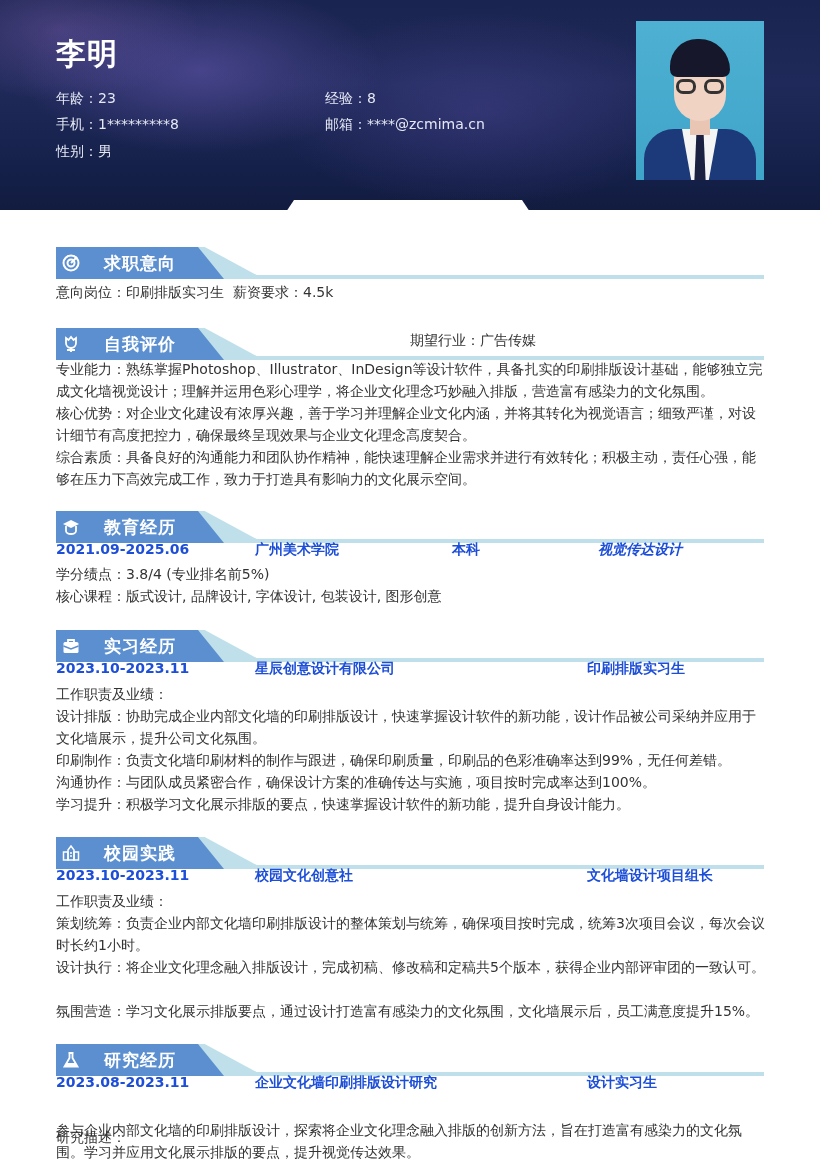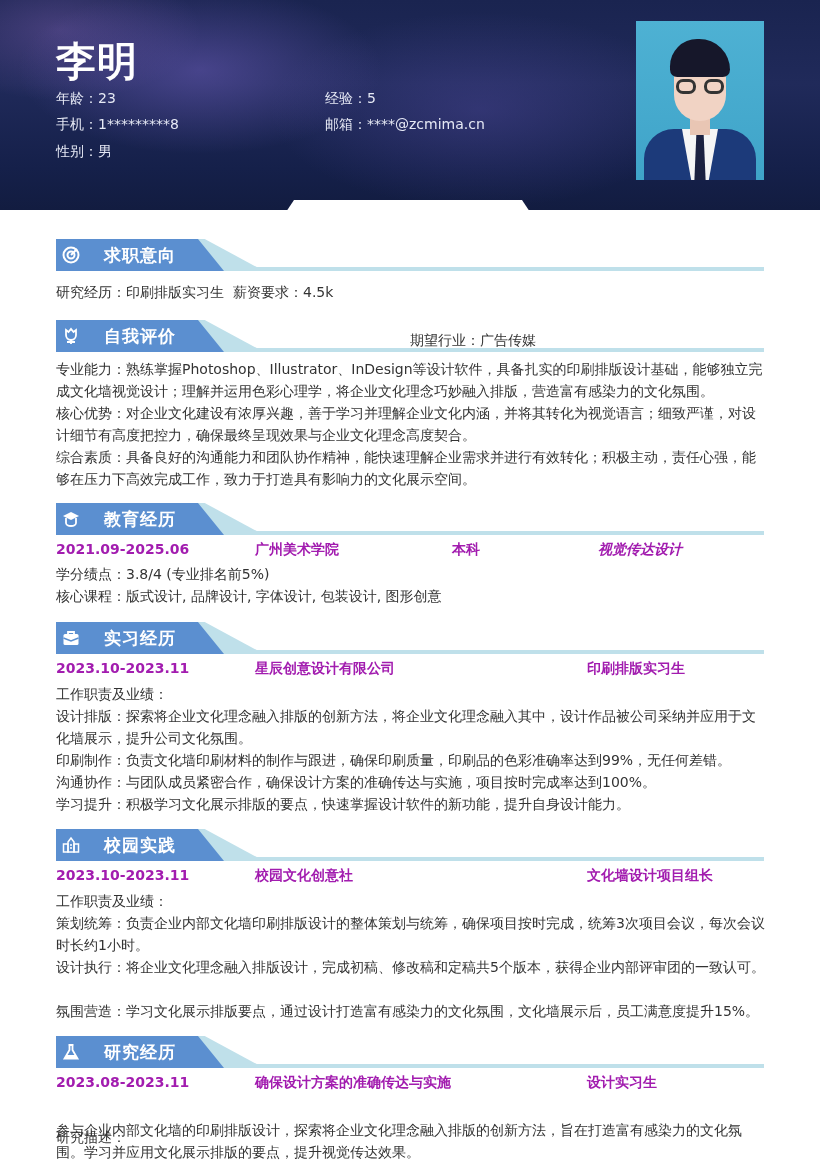--- a/index.html
+++ b/index.html
@@ -35,21 +35,21 @@
     background-position: 31px 17px;
     opacity: 0.6;
   }
   .notch {
     position: absolute; left: 286px; top: 200px; width: 244px; height: 12px;
     background: #ffffff;
     clip-path: polygon(8px 0, 236px 0, 244px 12px, 0 12px);
   }
   .name {
     position: absolute; left: 56px; top: 34px;
-    font-size: 40px; font-weight: bold; color: #ffffff; letter-spacing: 1px;
+    font-size: 30px; font-weight: bold; color: #ffffff; letter-spacing: 1px;
   }
   .info {
     position: absolute; font-size: 14px; color: #e6e9f5;
   }
   .photo {
     position: absolute; left: 636px; top: 21px; width: 128px; height: 159px;
     background: linear-gradient(180deg, #4eb1d3 0%, #3fa4c9 100%);
     overflow: hidden;
   }
   .photo .hair { position: absolute; left: 34px; top: 18px; width: 60px; height: 38px; background: #16172a; border-radius: 30px 34px 8px 8px; }
@@ -57,53 +57,53 @@
   .photo .glasses { position: absolute; left: 40px; top: 58px; width: 48px; height: 16px; }
   .photo .glasses i { position: absolute; top: 0; width: 20px; height: 15px; border: 3px solid #333; border-radius: 7px; }
   .photo .glasses i:first-child { left: 0; } .photo .glasses i:last-child { right: 0; }
   .photo .neck { position: absolute; left: 54px; top: 96px; width: 20px; height: 18px; background: #e9c6b4; }
   .photo .suit { position: absolute; left: 8px; top: 108px; width: 112px; height: 60px; background: #1c3a7a; border-radius: 30px 30px 0 0; }
   .photo .shirt { position: absolute; left: 46px; top: 108px; width: 36px; height: 60px; background: #f5f5f5; clip-path: polygon(0 0, 100% 0, 70% 100%, 30% 100%); }
   .photo .tie { position: absolute; left: 58px; top: 112px; width: 12px; height: 56px; background: #1b2140; clip-path: polygon(20% 0, 80% 0, 100% 100%, 0 100%); }
 
   
   .section-head {
-    position: absolute; left: 56px; width: 708px; height: 32px;
+    position: absolute; left: 56px; width: 708px; height: 32px; margin-top: 8px;
   }
   .section-head .line { position: absolute; left: 0; right: 0; bottom: 0; height: 4px; background: #bfe0ea; }
   .section-head .band {
     position: absolute; left: 132px; top: 0; width: 76px; height: 32px;
     background: #bfe0ea;
     clip-path: polygon(0 0, 22% 0, 100% 100%, 0 100%);
   }
   .section-head .block {
     position: absolute; left: 0; top: 0; width: 168px; height: 32px;
     background: #5b8fd0;
     clip-path: polygon(0 0, 142px 0, 168px 32px, 0 32px);
   }
   .section-head .icon {
     position: absolute; left: 6px; top: 7px; width: 18px; height: 18px;
   }
   .section-head .title {
     position: absolute; left: 48px; top: 5px; font-size: 17px; font-weight: bold; color: #ffffff; letter-spacing: 1px;
   }
 
   .text { position: absolute; left: 56px; width: 710px; font-size: 14px; line-height: 22px; color: #333; }
-  .row { position: absolute; left: 56px; width: 710px; height: 22px; font-size: 14px; font-weight: bold; color: #a21caf; }
+  .row { position: absolute; left: 56px; width: 710px; height: 22px; font-size: 14px; font-weight: bold; color: #1d4ed8; }
   .row span { position: absolute; top: 0; white-space: nowrap; }
 </style>
 </head>
 <body>
 
 <div class="header">
   <div class="stars"></div>
   <div class="stars b"></div>
   <div class="name">李明</div>
   <div class="info" style="left:56px; top:90px;">年龄：23</div>
-  <div class="info" style="left:325px; top:90px;">经验：5</div>
+  <div class="info" style="left:325px; top:90px;">经验：8</div>
   <div class="info" style="left:56px; top:116px;">手机：1*********8</div>
   <div class="info" style="left:325px; top:116px;">邮箱：****@zcmima.cn</div>
   <div class="info" style="left:56px; top:143px;">性别：男</div>
   <div class="photo">
     <div class="suit"></div>
       <div class="shirt"></div>
       <div class="tie"></div>
     <div class="neck"></div>
       <div class="face"></div>
       <div class="hair"></div>
@@ -119,21 +119,21 @@
   <div class="line"></div>
     <div class="band"></div>
     <div class="block"></div>
   <svg class="icon" viewBox="0 0 18 18">
       <circle cx="9" cy="9" r="7.5" fill="none" stroke="#fff" stroke-width="2"></circle>
       <circle cx="9" cy="9" r="3.5" fill="none" stroke="#fff" stroke-width="2"></circle>
       <path d="M9 9 L15 3" stroke="#fff" stroke-width="2"></path>
     </svg>
   <div class="title">求职意向</div>
 </div>
-<div class="text" style="top:281px;">研究经历：印刷排版实习生</div>
+<div class="text" style="top:281px;">意向岗位：印刷排版实习生</div>
 <div class="text" style="top:281px; left:233px; width:auto;">薪资要求：4.5k</div>
 <div class="text" style="top:281px; left:410px; width:auto;margin-top:48px;">期望行业：广告传媒</div>
 
 <div class="section-head" style="top:320px;padding-left:48px;">
   <div class="line"></div>
     <div class="band"></div>
     <div class="block"></div>
   <svg class="icon" viewBox="0 0 18 18">
       <path d="M4 3 L6.5 5 L9 2 L11.5 5 L14 3 L14 8 A5 5 0 0 1 4 8 Z" fill="none" stroke="#fff" stroke-width="1.8"></path>
       <path d="M9 12 V17 M5 15 H13" stroke="#fff" stroke-width="1.8"></path>
@@ -173,21 +173,21 @@
       <path d="M1.5 9 L9 12 L16.5 9" fill="none" stroke="#5b8fd0" stroke-width="1.5"></path>
     </svg>
   <div class="title">实习经历</div>
 </div>
 <div class="row" style="top:660px;">
   <span style="left:0;">2023.10-2023.11</span>
   <span style="left:199px;">星辰创意设计有限公司</span>
   <span style="left:531px;">印刷排版实习生</span>
 </div>
 <div class="text" style="top:683px;">工作职责及业绩：</div>
-<div class="text" style="top:705px;">设计排版：探索将企业文化理念融入排版的创新方法，将企业文化理念融入其中，设计作品被公司采纳并应用于文化墙展示，提升公司文化氛围。</div>
+<div class="text" style="top:705px;">设计排版：协助完成企业内部文化墙的印刷排版设计，快速掌握设计软件的新功能，设计作品被公司采纳并应用于文化墙展示，提升公司文化氛围。</div>
 <div class="text" style="top:749px;">印刷制作：负责文化墙印刷材料的制作与跟进，确保印刷质量，印刷品的色彩准确率达到99%，无任何差错。</div>
 <div class="text" style="top:771px;">沟通协作：与团队成员紧密合作，确保设计方案的准确传达与实施，项目按时完成率达到100%。</div>
 <div class="text" style="top:793px;">学习提升：积极学习文化展示排版的要点，快速掌握设计软件的新功能，提升自身设计能力。</div>
 
 <div class="section-head" style="top:829px;padding-left:48px;">
   <div class="line"></div>
     <div class="band"></div>
     <div class="block"></div>
   <svg class="icon" viewBox="0 0 18 18">
       <path d="M6 6 L9 2 L12 6 V16 H6 Z" fill="none" stroke="#fff" stroke-width="1.5"></path>
@@ -212,17 +212,17 @@
     <div class="band"></div>
     <div class="block"></div>
   <svg class="icon" viewBox="0 0 18 18">
       <path d="M6.5 2 H11.5 M7.5 2 V7 L2.5 15.5 H15.5 L10.5 7 V2" fill="none" stroke="#fff" stroke-width="1.8"></path>
       <path d="M4.5 12 H13.5 L15.5 15.5 H2.5 Z" fill="#fff"></path>
     </svg>
   <div class="title">研究经历</div>
 </div>
 <div class="row" style="top:1074px;">
   <span style="left:0;">2023.08-2023.11</span>
-  <span style="left:199px;">确保设计方案的准确传达与实施</span>
+  <span style="left:199px;">企业文化墙印刷排版设计研究</span>
   <span style="left:531px;">设计实习生</span>
 </div>
 <div class="text" style="top:1127px;font-family:Liberation Mono, monospace;">研究描述：</div>
 <div class="text" style="top:1119px;">参与企业内部文化墙的印刷排版设计，探索将企业文化理念融入排版的创新方法，旨在打造富有感染力的文化氛围。学习并应用文化展示排版的要点，提升视觉传达效果。</div>
 
 </body></html>

